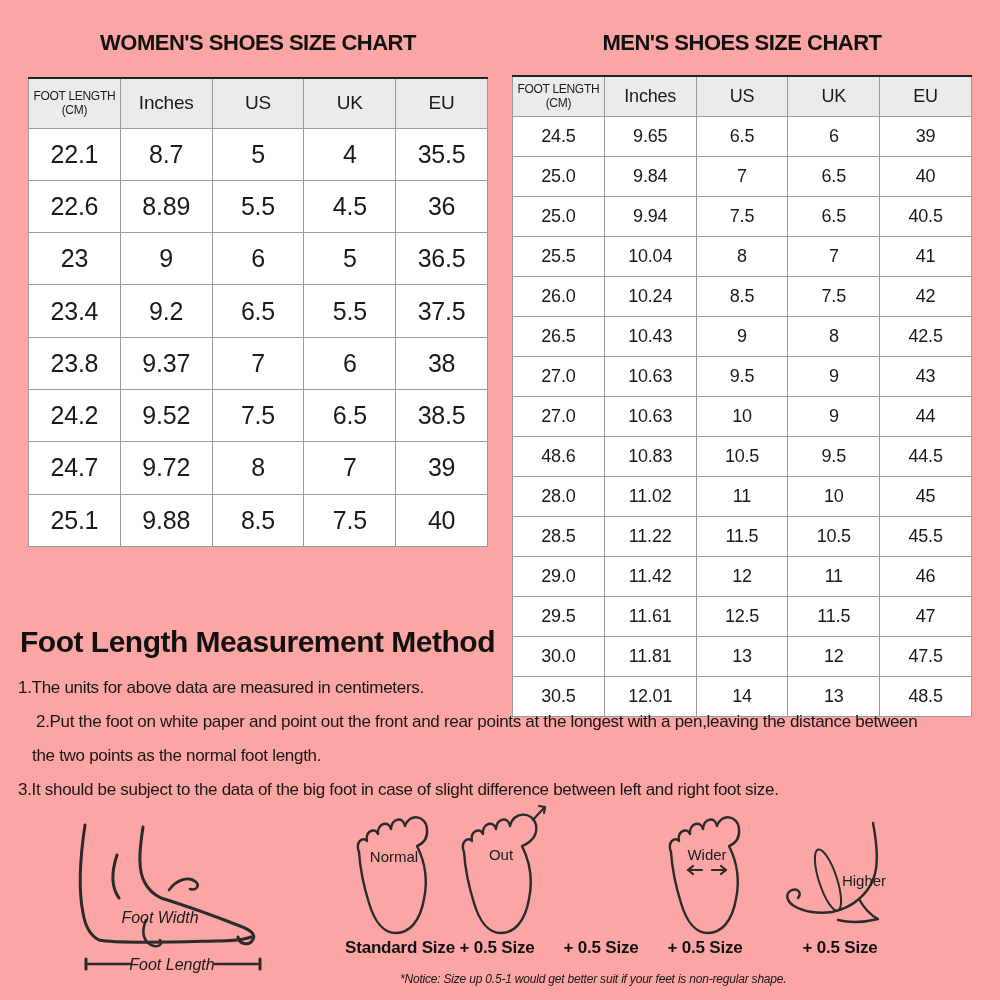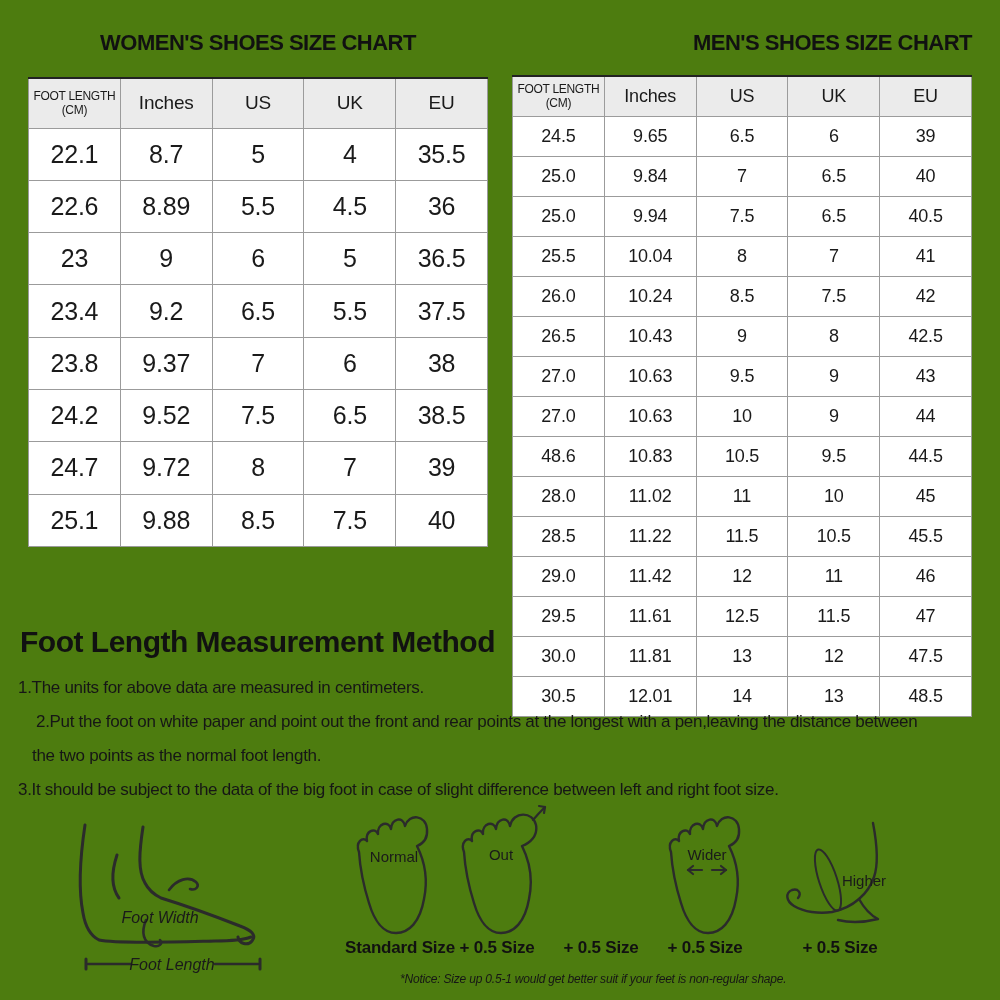--- a/index.html
+++ b/index.html
@@ -1,22 +1,22 @@
 <!DOCTYPE html>
 <html><head>
 <meta charset="utf-8">
 <style>
   html,body{margin:0;padding:0;background:#ffffff;}
   body{width:1000px;height:1000px;font-family:"Liberation Sans",sans-serif;color:#1a1a1a;}
-  .page{position:relative;width:1000px;height:1000px;background:#4d7c0f;overflow:hidden;}
+  .page{position:relative;width:1000px;height:1000px;background:#fca5a5;overflow:hidden;}
 
   .chart-title{position:absolute;width:460px;text-align:center;font-weight:bold;
     font-size:22px;letter-spacing:-0.5px;color:#111;white-space:nowrap;}
   #women-title{left:28px;top:30px;}
-  #men-title{left:512px;top:30px;text-align:right;}
+  #men-title{left:512px;top:30px;}
 
   table.size-table{position:absolute;width:460px;border-collapse:collapse;table-layout:fixed;
     background:#fff;border:1px solid #9b9b9b;border-top:2px solid #222;}
   table.size-table th,table.size-table td{border:1px solid #9b9b9b;text-align:center;
     vertical-align:middle;padding:0;letter-spacing:-0.2px;}
   table.size-table th{background:#ebebeb;font-weight:normal;}
   th .h-main{display:block;font-size:12px;line-height:1.15;letter-spacing:-0.3px;}
   th .h-sub{display:block;font-size:12px;line-height:1.1;letter-spacing:-0.3px;}
 
   #women-table{left:28px;top:77px;}

